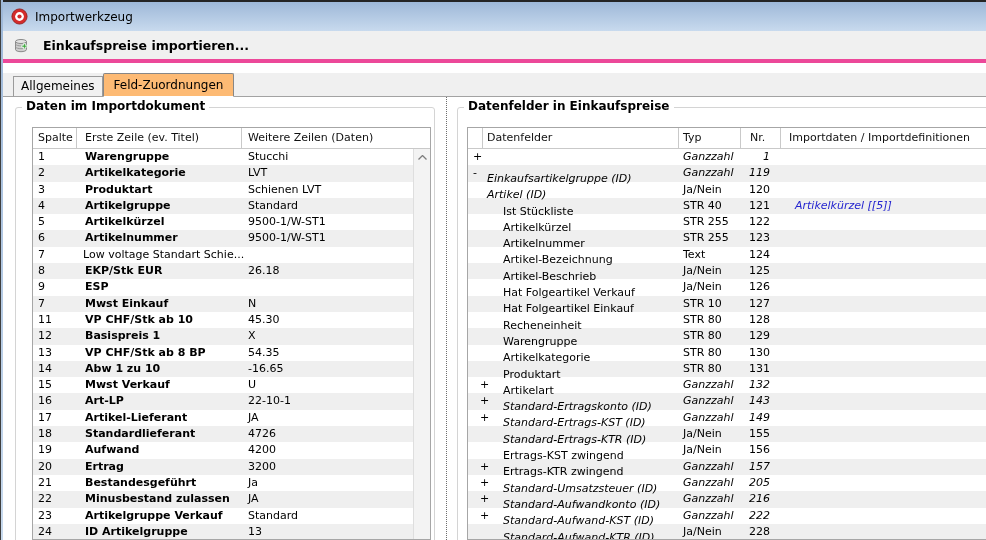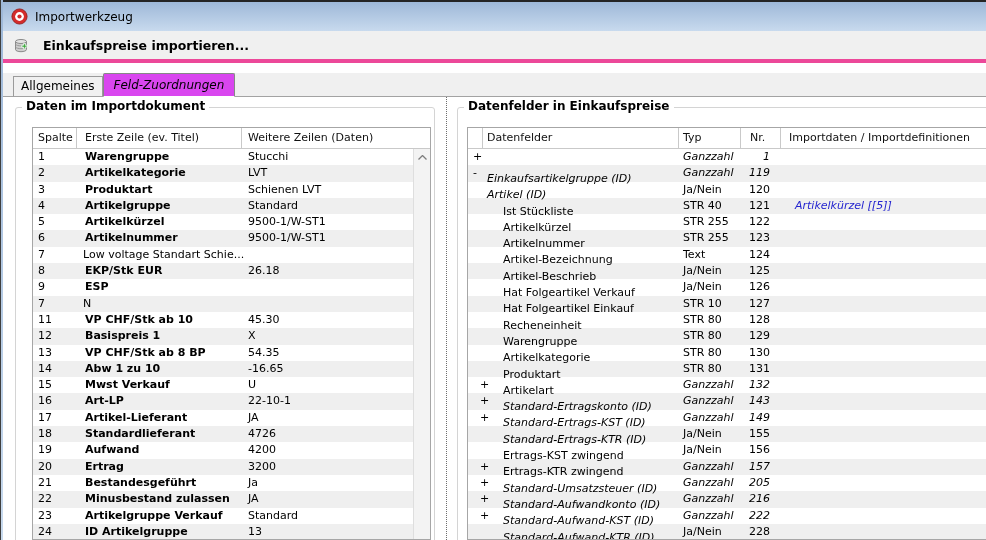--- a/index.html
+++ b/index.html
@@ -21,22 +21,22 @@
   
   .toolbar{position:absolute;left:0;top:31px;right:0;height:32px;background:#f0f0f0;
     border-bottom:4px solid #ec4899;display:flex;align-items:center;padding-left:13px;z-index:9;}
   .toolbar .label{margin-left:11px;font-weight:bold;font-size:12.5px;}
   
   .tabstrip{position:absolute;left:0;top:64px;right:0;height:24px;background:#f0f0f0;
     border-bottom:1px solid #a3a3a3;display:flex;align-items:flex-end;padding-left:13px;z-index:8;margin-top:9px;}
   .tab{font-size:12px;white-space:nowrap;position:relative;cursor:default;}
   .tab.inactive{background:#f1f1f1;border:1px solid #9b9b9b;border-bottom:1px solid #a3a3a3;
     padding:2px 7px 3px 7px;margin-bottom:-1px;}
-  .tab.active{background:#d946ef;border:1px solid #878787;border-bottom:1px solid #fff;
-    border-radius:2px 2px 0 0;padding:4px 10px 4px 10px;margin-bottom:-1px;z-index:3;font-style:italic;}
+  .tab.active{background:#fdba74;border:1px solid #878787;border-bottom:1px solid #fff;
+    border-radius:2px 2px 0 0;padding:4px 10px 4px 10px;margin-bottom:-1px;z-index:3;}
   
   .pane{position:absolute;left:0;top:88px;right:0;bottom:0;background:#fff;}
   
   .groupbox{position:absolute;border:1px solid #d4d4d4;border-radius:3px;background:#fff;}
   #gb-left{left:15px;top:107px;width:420px;height:460px;}
   #gb-right{left:457px;top:107px;width:562px;height:460px;}
   .gb-label{position:absolute;top:-9px;left:6px;background:#fff;padding:0 4px;
     font-weight:bold;font-size:12px;white-space:nowrap;}
   
   .splitter{position:absolute;left:446px;top:95px;bottom:0;width:0;
@@ -171,20 +171,21 @@
           <div class="cell c-spalte">8</div>
           <div class="cell c-titel">EKP/Stk EUR</div>
           <div class="cell c-daten">26.18</div>
         </div>
         <div class="lrow">
           <div class="cell c-spalte">9</div>
           <div class="cell c-titel">ESP</div>
         </div>
         <div class="lrow alt">
           <div class="cell c-spalte">7</div>
+          <div class="cell c-titel">Mwst Einkauf</div>
           <div class="cell c-daten">N</div>
         </div>
         <div class="lrow">
           <div class="cell c-spalte">11</div>
           <div class="cell c-titel">VP CHF/Stk ab 10</div>
           <div class="cell c-daten">45.30</div>
         </div>
         <div class="lrow alt">
           <div class="cell c-spalte">12</div>
           <div class="cell c-titel">Basispreis 1</div>

